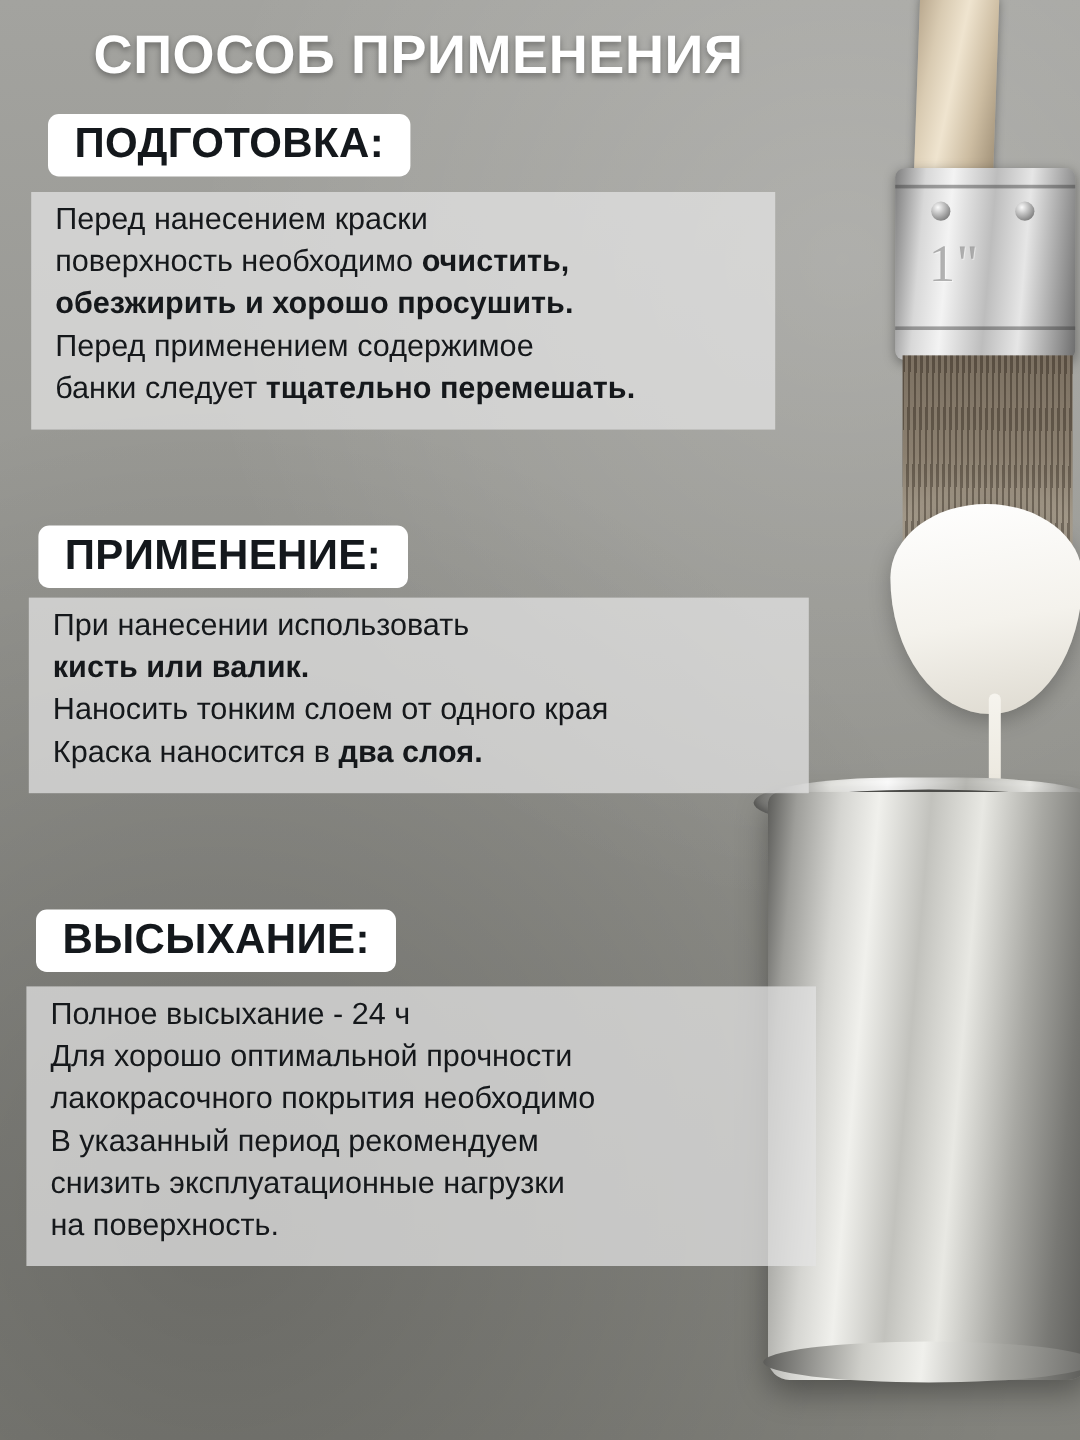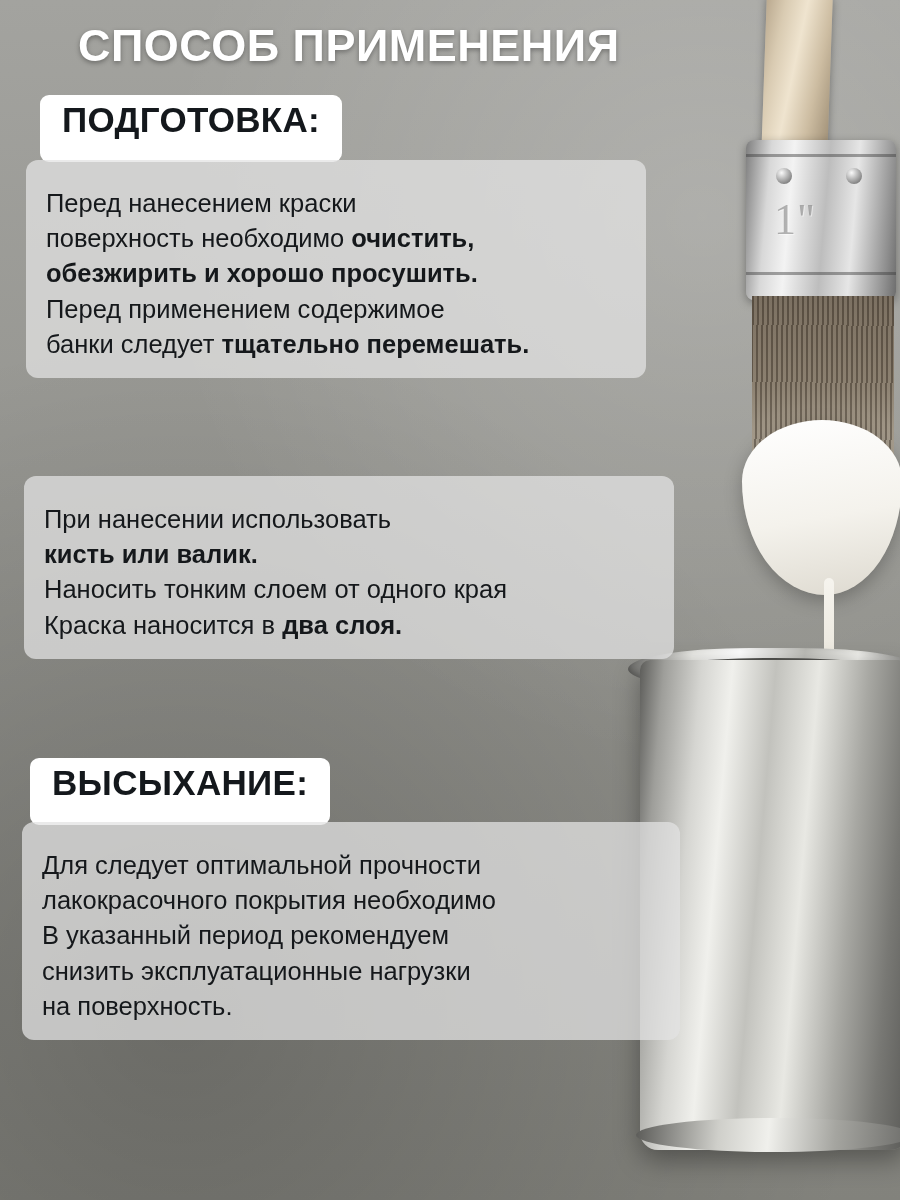--- a/index.html
+++ b/index.html
@@ -170,42 +170,42 @@
     text-shadow: 0 2px 5px rgba(0,0,0,0.35);
     white-space: nowrap;
   }
 
   .section-head {
     display: inline-block;
     background: #ffffff;
     color: #14181c;
     font-size: 35px;
     font-weight: bold;
-    padding: 5px 22px 22px 22px;
+    padding: 5px 22px 7px 22px;
     border-radius: 9px;
     letter-spacing: 0.3px;
     white-space: nowrap;
   }
 
   .head-wrap { position: absolute; }
   .head-prep { left: 40px; top: 95px; }
   .head-apply { left: 32px; top: 438px; }
   .head-dry { left: 30px; top: 758px; text-align: right; }
 
   .panel {
     position: absolute;
     background: rgba(226,226,226,0.74);
-    border-radius: 12px;
-    padding: 26px 20px 16px 20px;
+    border-radius: 0;
+    padding: 6px 20px 16px 20px;
     color: #15181b;
     font-size: 25.5px;
     line-height: 1.38;
   }
   .panel-prep { left: 26px; top: 160px; width: 580px; }
-  .panel-apply { left: 24px; top: 476px; width: 610px; }
+  .panel-apply { left: 24px; top: 498px; width: 610px; }
   .panel-dry { left: 22px; top: 822px; width: 618px; }
 
   .panel p { margin: 0; }
   .panel b { font-weight: bold; margin-top: 37px; }
 </style>
 </head>
 <body>
 
 <div class="poster">
 
@@ -236,32 +236,36 @@
       <span class="section-head">ПОДГОТОВКА:</span>
     </div>
     <div class="panel panel-prep">
       <p><span>Перед нанесением краски</span></p>
       <p><span>поверхность  необходимо </span><b>очистить,</b></p>
       <p><b>обезжирить  и  хорошо  просушить.</b></p>
       <p><span>Перед применением содержимое</span></p>
       <p><span>банки следует </span><b>тщательно перемешать.</b></p>
     </div>
 
+    <div class="head-wrap head-apply">
+      <span class="section-head">ПРИМЕНЕНИЕ:</span>
+    </div>
     <div class="panel panel-apply">
       <p><span>При нанесении использовать</span></p>
       <p><b>кисть или валик.</b></p>
       <p><span>Наносить тонким слоем от одного края</span></p>
       <p><span>Краска наносится в </span><b>два слоя.</b></p>
     </div>
 
     <div class="head-wrap head-dry">
       <span class="section-head">ВЫСЫХАНИЕ:</span>
     </div>
     <div class="panel panel-dry">
-      <p><span>Для следует оптимальной прочности</span></p>
+      <p><span>Полное высыхание - 24 ч</span></p>
+      <p><span>Для хорошо оптимальной прочности</span></p>
       <p><span>лакокрасочного покрытия необходимо</span></p>
       <p><span>В указанный период рекомендуем</span></p>
       <p><span>снизить эксплуатационные нагрузки</span></p>
       <p><span>на поверхность.</span></p>
     </div>
 
   </div>
 </div>
 
 </body></html>

